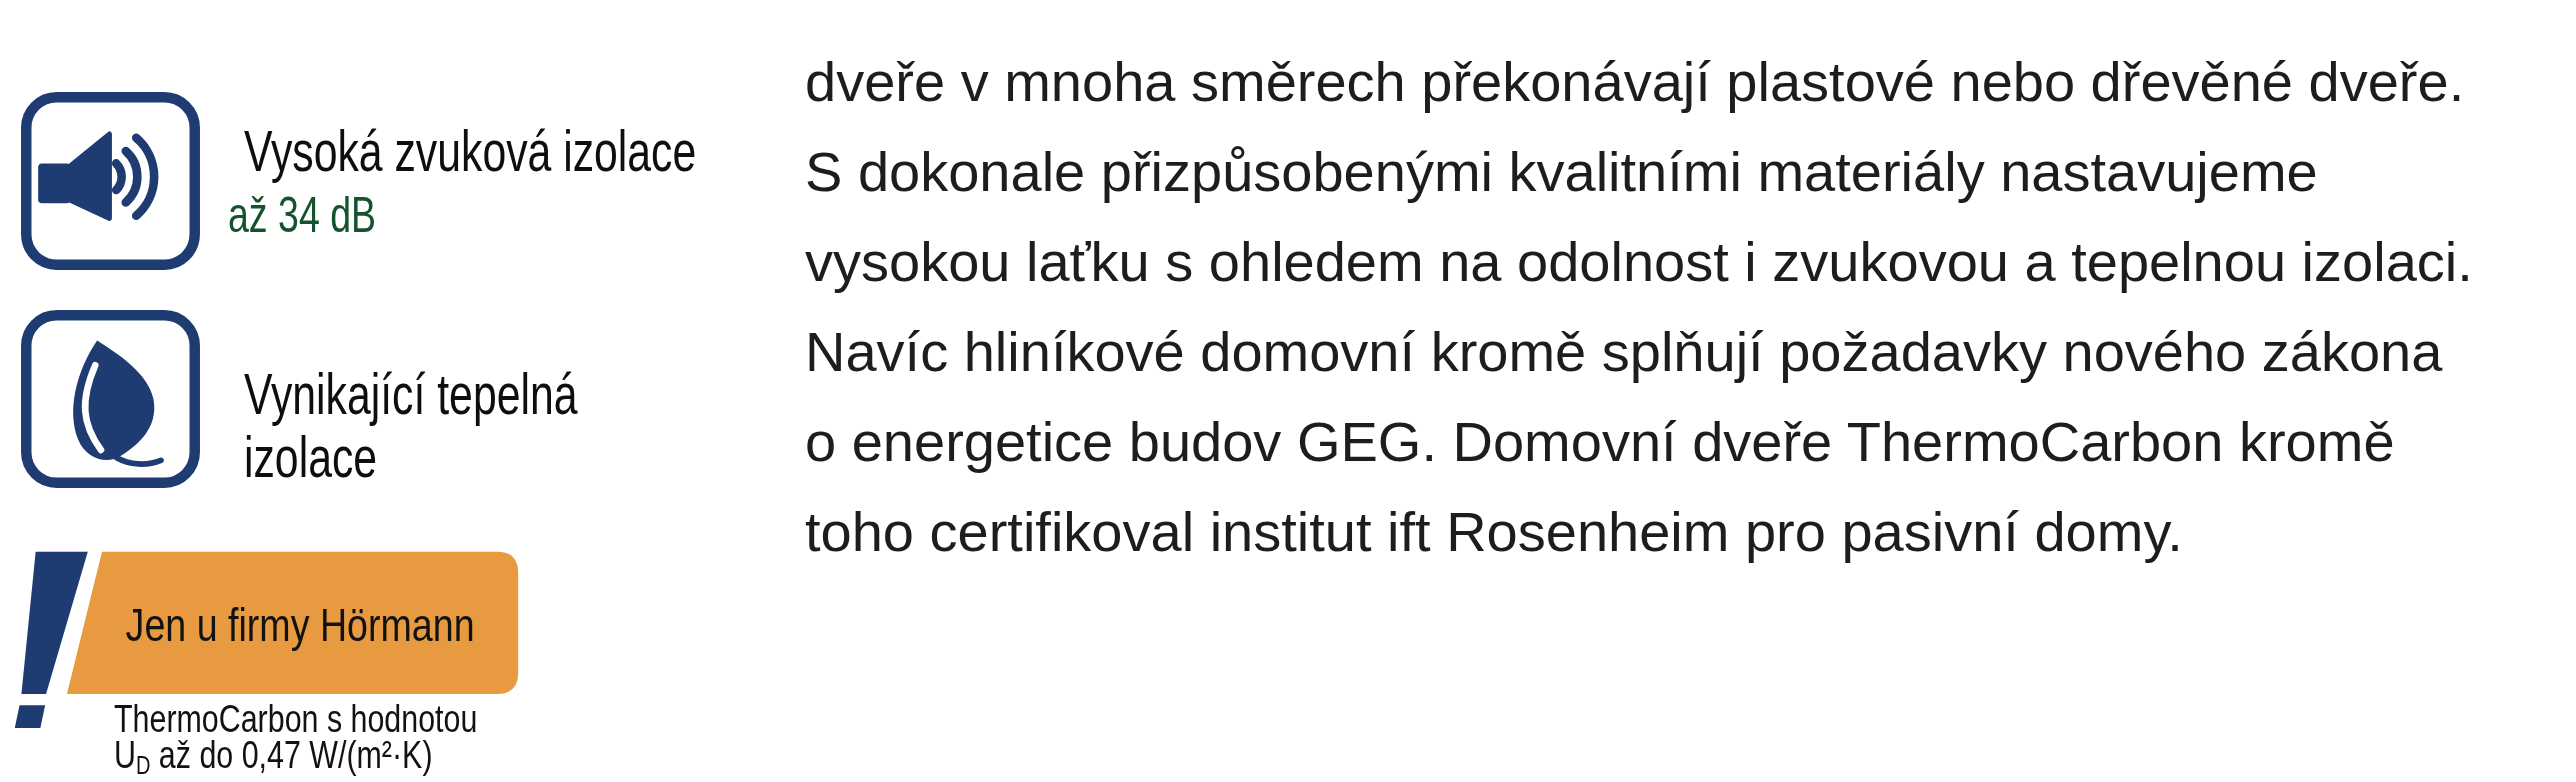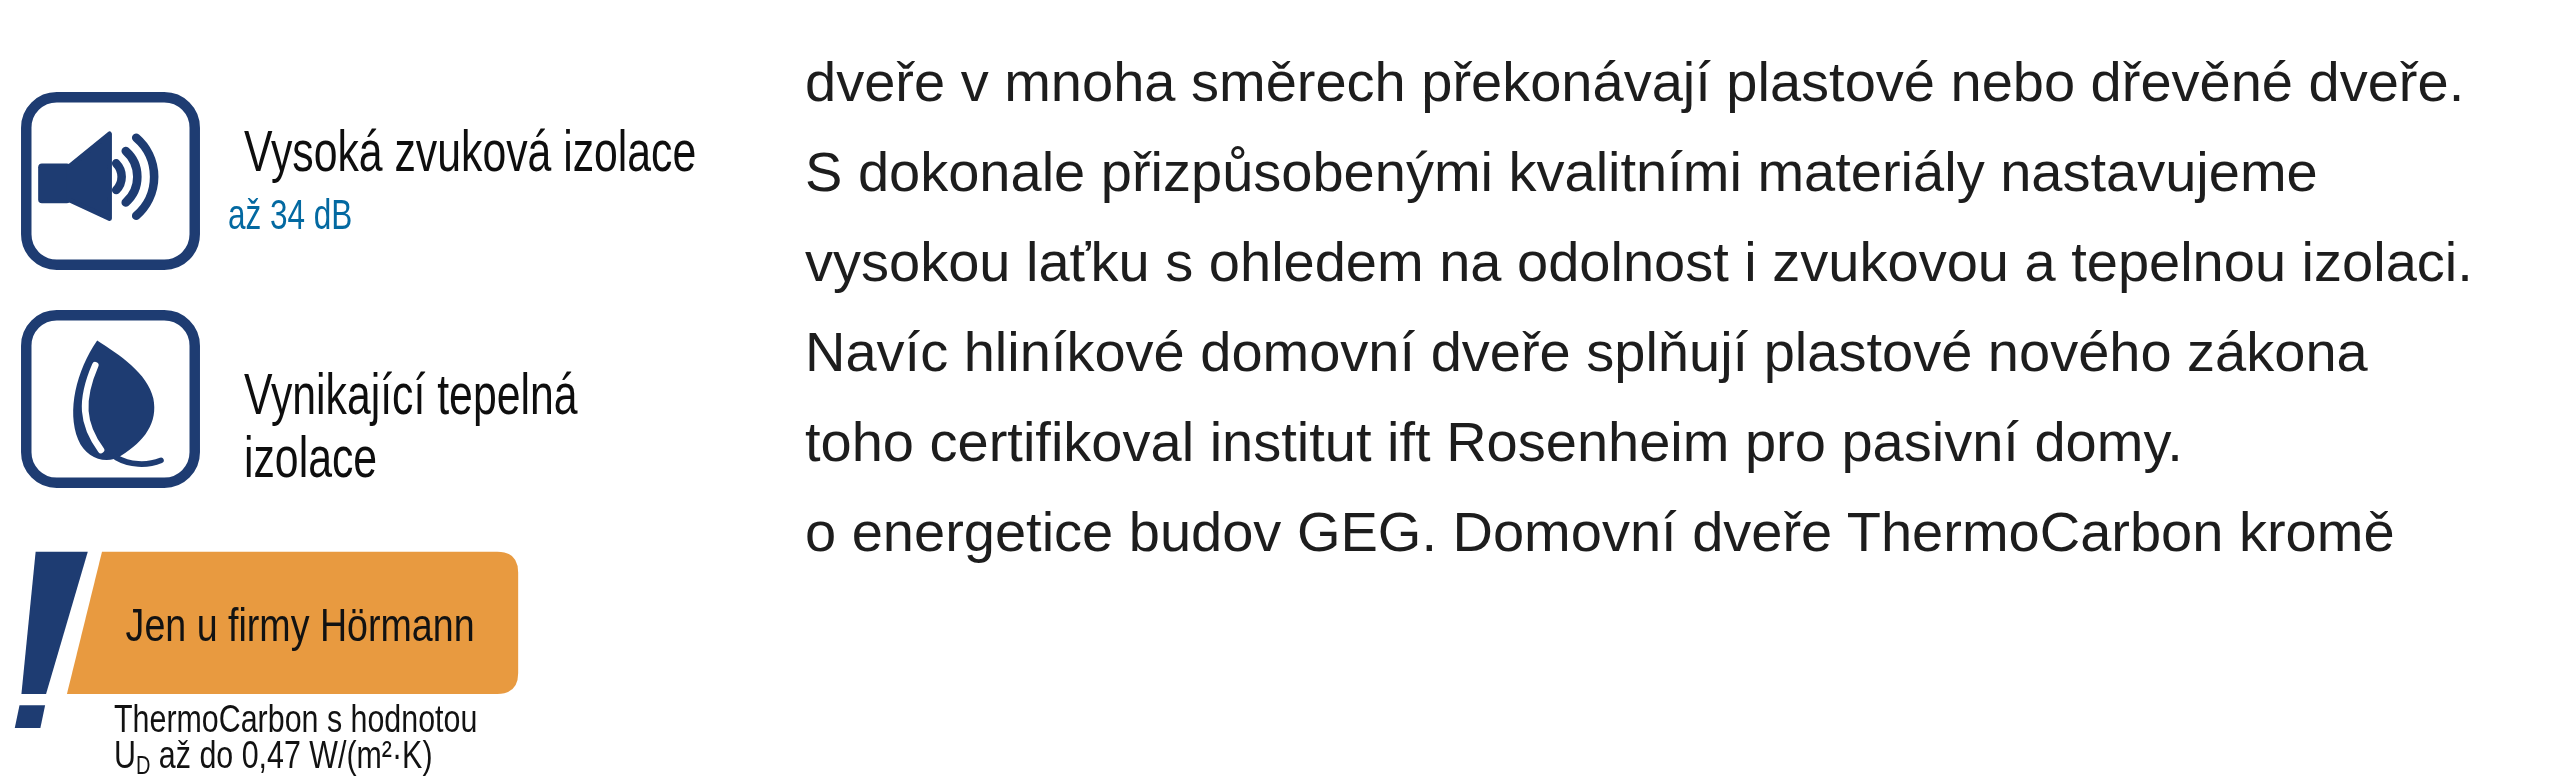--- a/index.html
+++ b/index.html
@@ -11,22 +11,22 @@
   }
   .abs{position:absolute;}
   
   .cond{display:inline-block;transform:scaleX(.75);transform-origin:0 50%;white-space:nowrap;}
   .cond80{display:inline-block;transform:scaleX(.80);transform-origin:0 0;white-space:nowrap;}
   .feature-label{
     left:244px;color:#0e0e0e;font-weight:normal;
     font-size:57px;line-height:57px;white-space:nowrap;
   }
   .feature-sublabel{
-    left:228px;color:#0369a1;font-weight:normal;
-    font-size:42px;line-height:38px;white-space:nowrap;
+    left:228px;color:#14532d;font-weight:normal;
+    font-size:50px;line-height:38px;white-space:nowrap;
   }
   .two-line{line-height:63px;}
   .badge-title-wrap{
     left:82px;top:601px;width:424px;height:47px;
     text-align:center;font-size:47px;line-height:47px;font-weight:normal;color:#121212;
   }
   .badge-title-wrap .inner{display:inline-block;transform:scaleX(.8);transform-origin:50% 50%;white-space:nowrap;}
   .badge-notes{
     left:114px;top:701px;font-size:38px;line-height:36px;color:#121212;
   }
@@ -89,17 +89,17 @@
   <span class="cond80">
     <span style="display:block">ThermoCarbon s hodnotou</span>
     <span style="display:block"><span class="pre">U</span><sub>D</sub><span class="pre"> až do 0,47 W/(m²·K)</span></span>
   </span>
 </div>
 
 <div class="abs paragraph">
   <div class="pline">dveře v mnoha směrech překonávají plastové nebo dřevěné dveře.</div>
   <div class="pline">S dokonale přizpůsobenými kvalitními materiály nastavujeme</div>
   <div class="pline">vysokou laťku s ohledem na odolnost i zvukovou a tepelnou izolaci.</div>
-  <div class="pline">Navíc hliníkové domovní dveře splňují plastové nového zákona</div>
+  <div class="pline">Navíc hliníkové domovní kromě splňují požadavky nového zákona</div>
+  <div class="pline">o energetice budov GEG. Domovní dveře ThermoCarbon kromě</div>
   <div class="pline">toho certifikoval institut ift Rosenheim pro pasivní domy.</div>
-  <div class="pline">o energetice budov GEG. Domovní dveře ThermoCarbon kromě</div>
 </div>
 
 
 </body></html>

